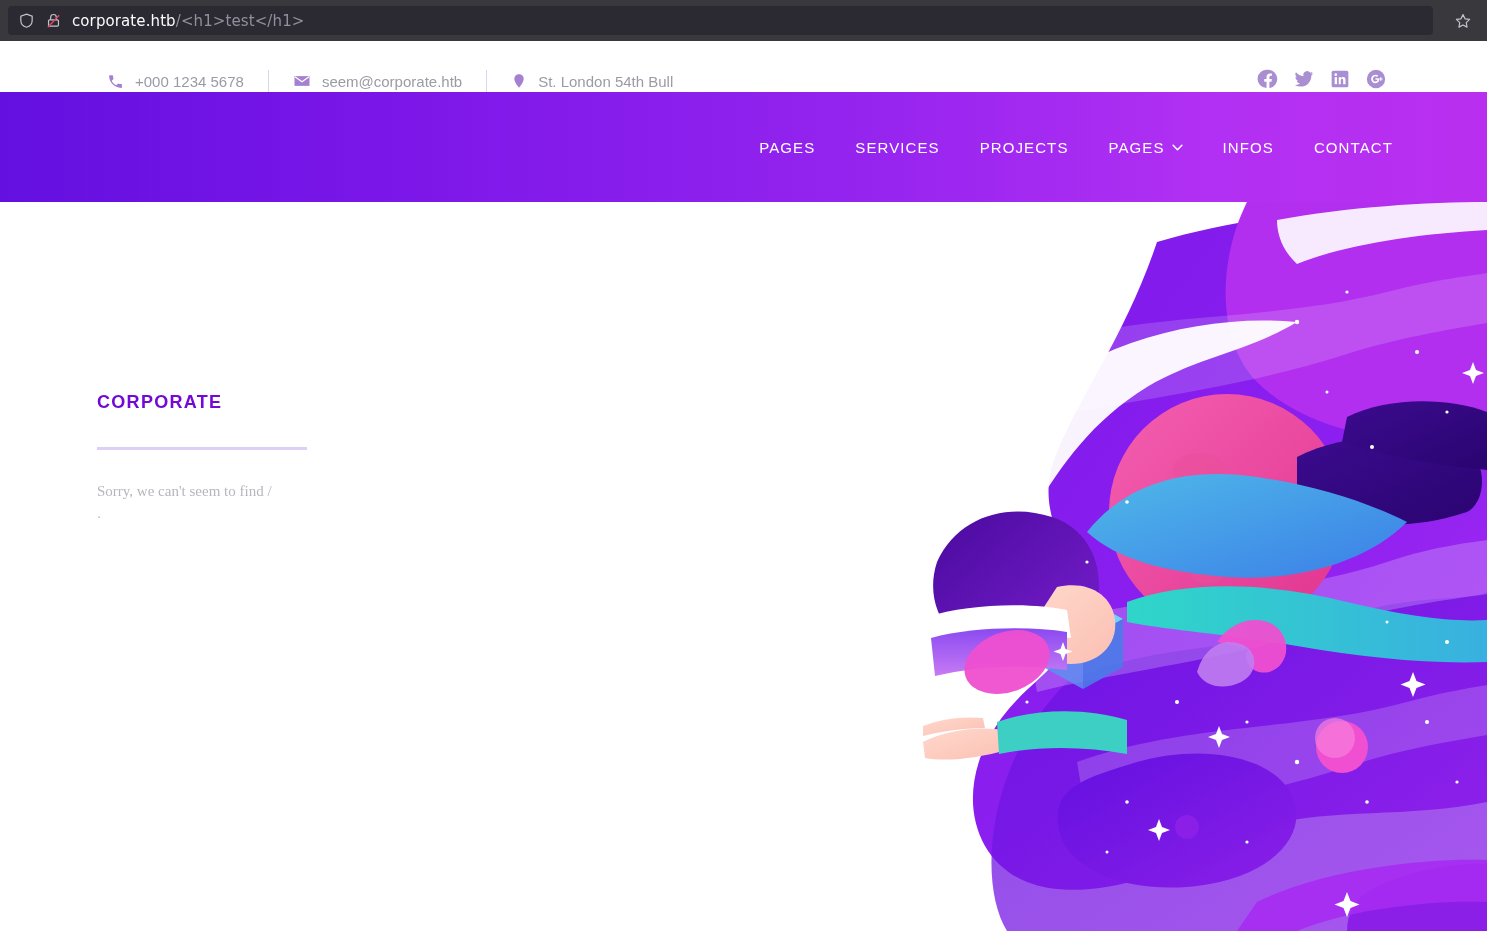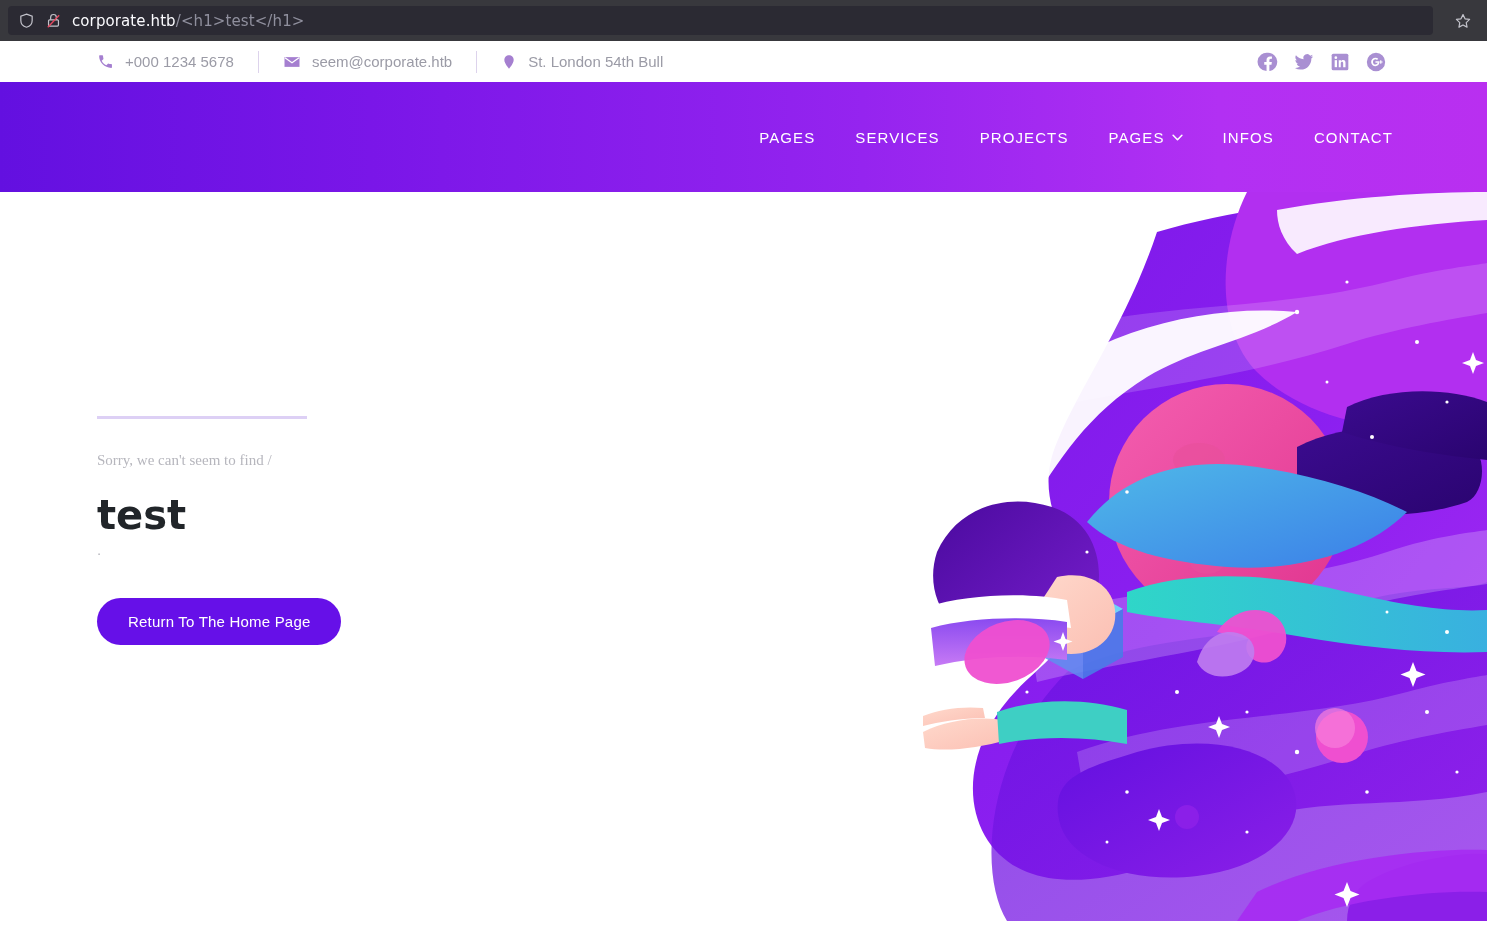--- a/index.html
+++ b/index.html
@@ -44,26 +44,27 @@
   .url-text .host { color: #fbfbfe; }
   .url-text .path { color: #8f8f9d; }
   .star-btn {
     width: 32px; height: 29px;
     display: flex; align-items: center; justify-content: center;
     border-radius: 4px;
   }
 
   
   .topbar {
-    height: 41px;
+    height: 51px;
     background: #ffffff;
     display: flex;
-    align-items: center;
+    align-items: flex-end;
     padding: 0 98px 0 97px;
     justify-content: space-between;
+    margin-left: 10px;
   }
   .contact-group { display: flex; align-items: center; }
   .contact-item {
     display: flex;
     align-items: center;
     gap: 11px;
     font-size: 15px;
     color: #9b9ba6;
     font-family: "Liberation Sans", sans-serif;
     white-space: nowrap;
@@ -437,19 +438,18 @@
         <path d="M586 470 l3.5 9 9 3.5 -9 3.5 -3.5 9 -3.5-9 -9-3.5 9-3.5 Z"></path>
         <path d="M332 617 l3 8 8 3 -8 3 -3 8 -3-8 -8-3 8-3 Z"></path>
         <path d="M520 690 l3.5 9 9 3.5 -9 3.5 -3.5 9 -3.5-9 -9-3.5 9-3.5 Z"></path>
         <path d="M236 440 l2.5 7 7 2.5 -7 2.5 -2.5 7 -2.5-7 -7-2.5 7-2.5 Z"></path>
         <path d="M646 160 l3 8 8 3 -8 3 -3 8 -3-8 -8-3 8-3 Z"></path>
       </g>
     </svg>
   </div>
 
   <div class="hero-copy">
+    <div class="eyebrow">CORPORATE</div>
     <div class="divider"></div>
     <p class="subtext">Sorry, we can't seem to find /</p>
-    <h1 class="injected-h1">test</h1>
     <div class="injected-tail">.</div>
-    <button class="home-btn">Return To The Home Page</button>
   </div>
 </section>
 
 </body></html>

